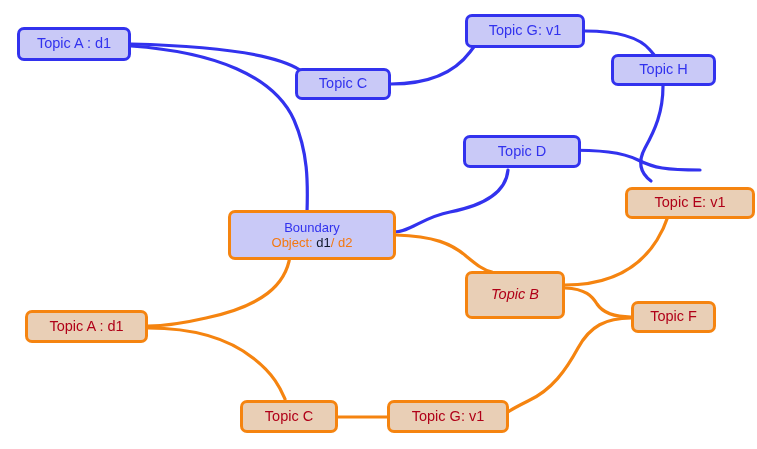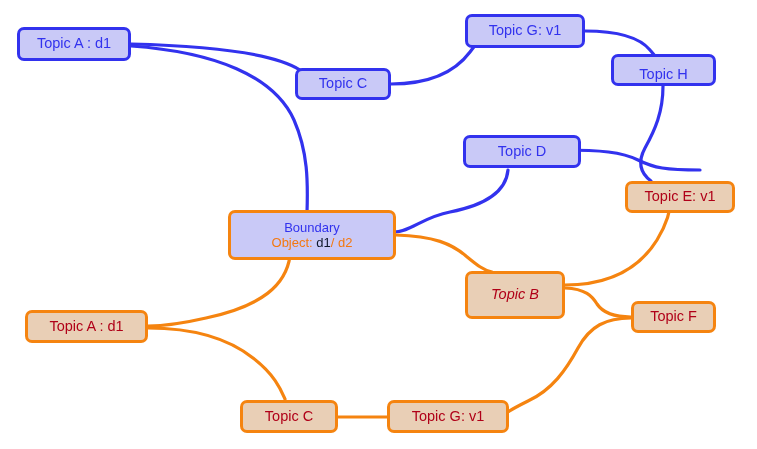--- a/index.html
+++ b/index.html
@@ -114,36 +114,36 @@
   </div>
 
   <div class="node node-blue" style="left:295px; top:68px; width:96px; height:32px;">
     <span class="line">Topic C</span>
   </div>
 
   <div class="node node-blue" style="left:465px; top:14px; width:120px; height:34px;">
     <span class="line">Topic G: v1</span>
   </div>
 
-  <div class="node node-blue" style="left:611px; top:54px; width:105px; height:32px;justify-content:flex-end;">
+  <div class="node node-blue" style="left:611px; top:54px; width:105px; height:32px;">
     <span class="line">Topic H</span>
   </div>
 
   <div class="node node-blue" style="left:463px; top:135px; width:118px; height:33px;">
     <span class="line">Topic D</span>
   </div>
 
   <div class="node node-boundary" style="left:228px; top:210px; width:168px; height:50px;">
     <span class="line line-title">Boundary</span>
     <span class="line line-sub">
       <span>Object: </span><span class="tok-blue">d1</span><span>/ d2</span>
     </span>
   </div>
 
-  <div class="node node-orange" style="left:625px; top:181px; width:110px; height:32px;text-align:right;">
+  <div class="node node-orange" style="left:625px; top:187px; width:130px; height:32px;text-align:right;">
     <span class="line">Topic E: v1</span>
   </div>
 
   <div class="node node-orange" style="left:465px; top:271px; width:100px; height:48px;font-style:italic;">
     <span class="line">Topic B</span>
   </div>
 
   <div class="node node-orange" style="left:631px; top:301px; width:85px; height:32px;">
     <span class="line">Topic F</span>
   </div>

